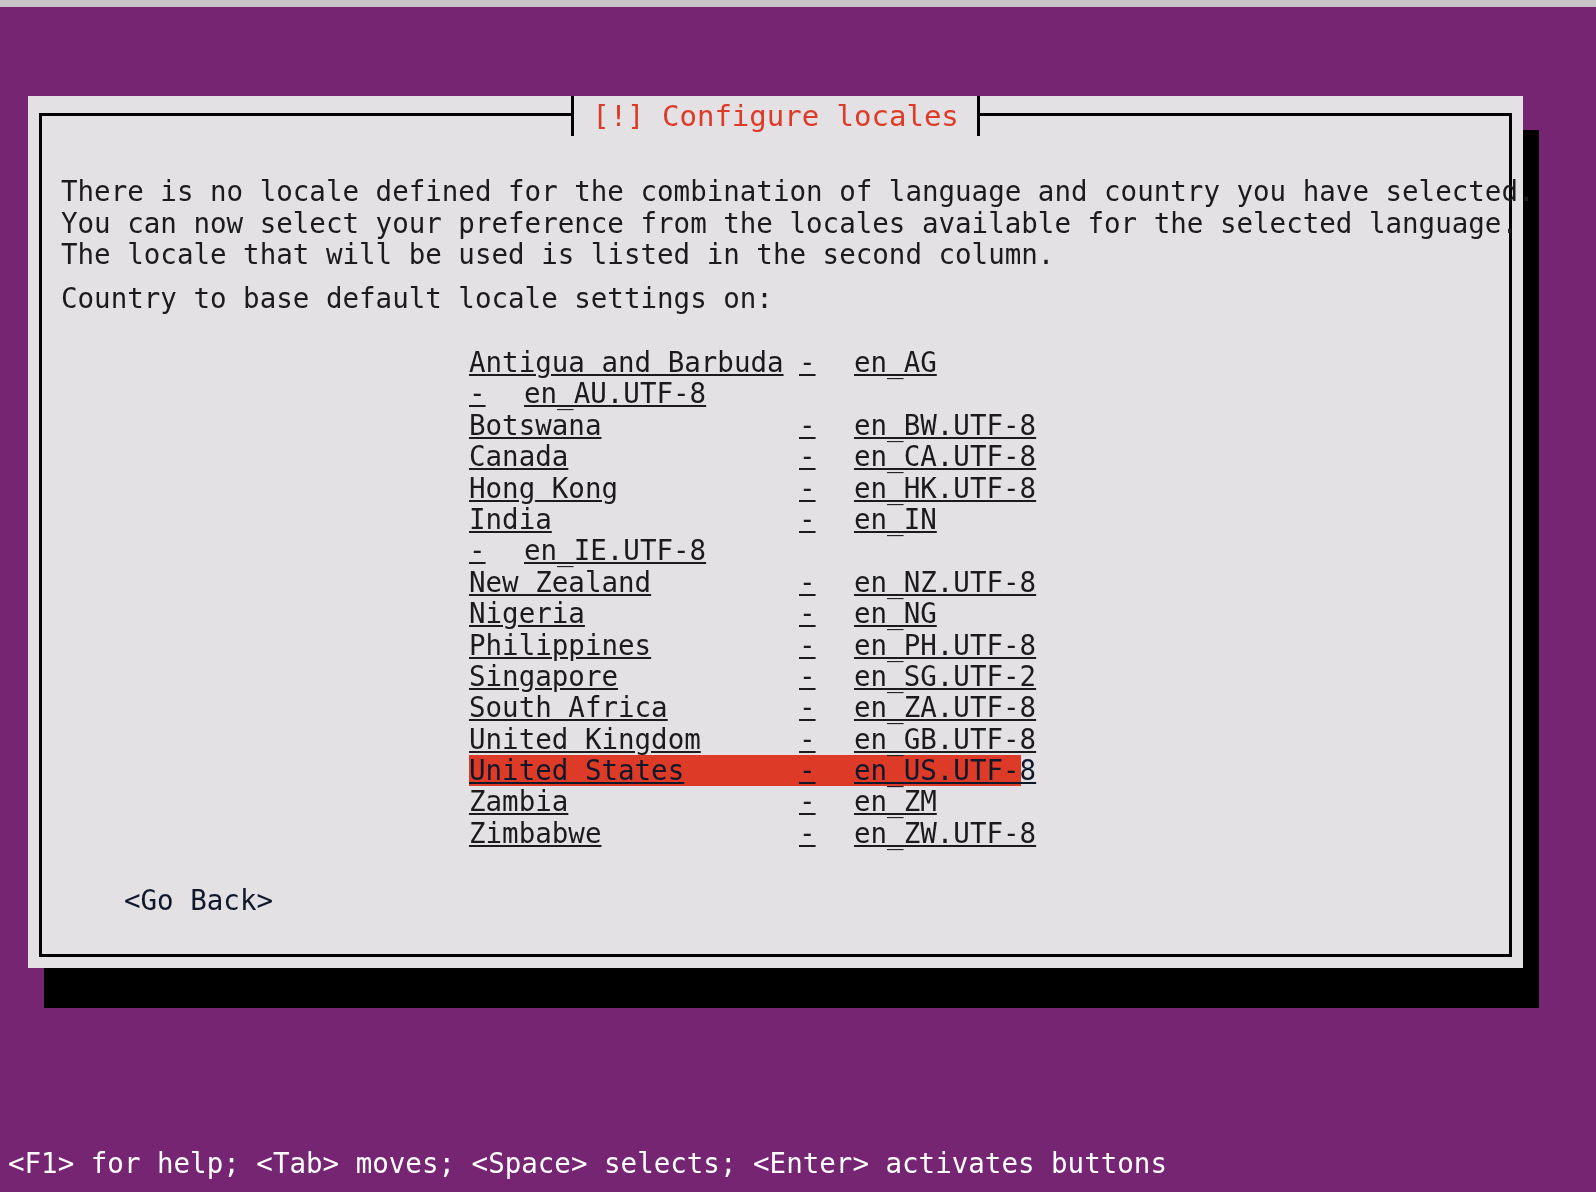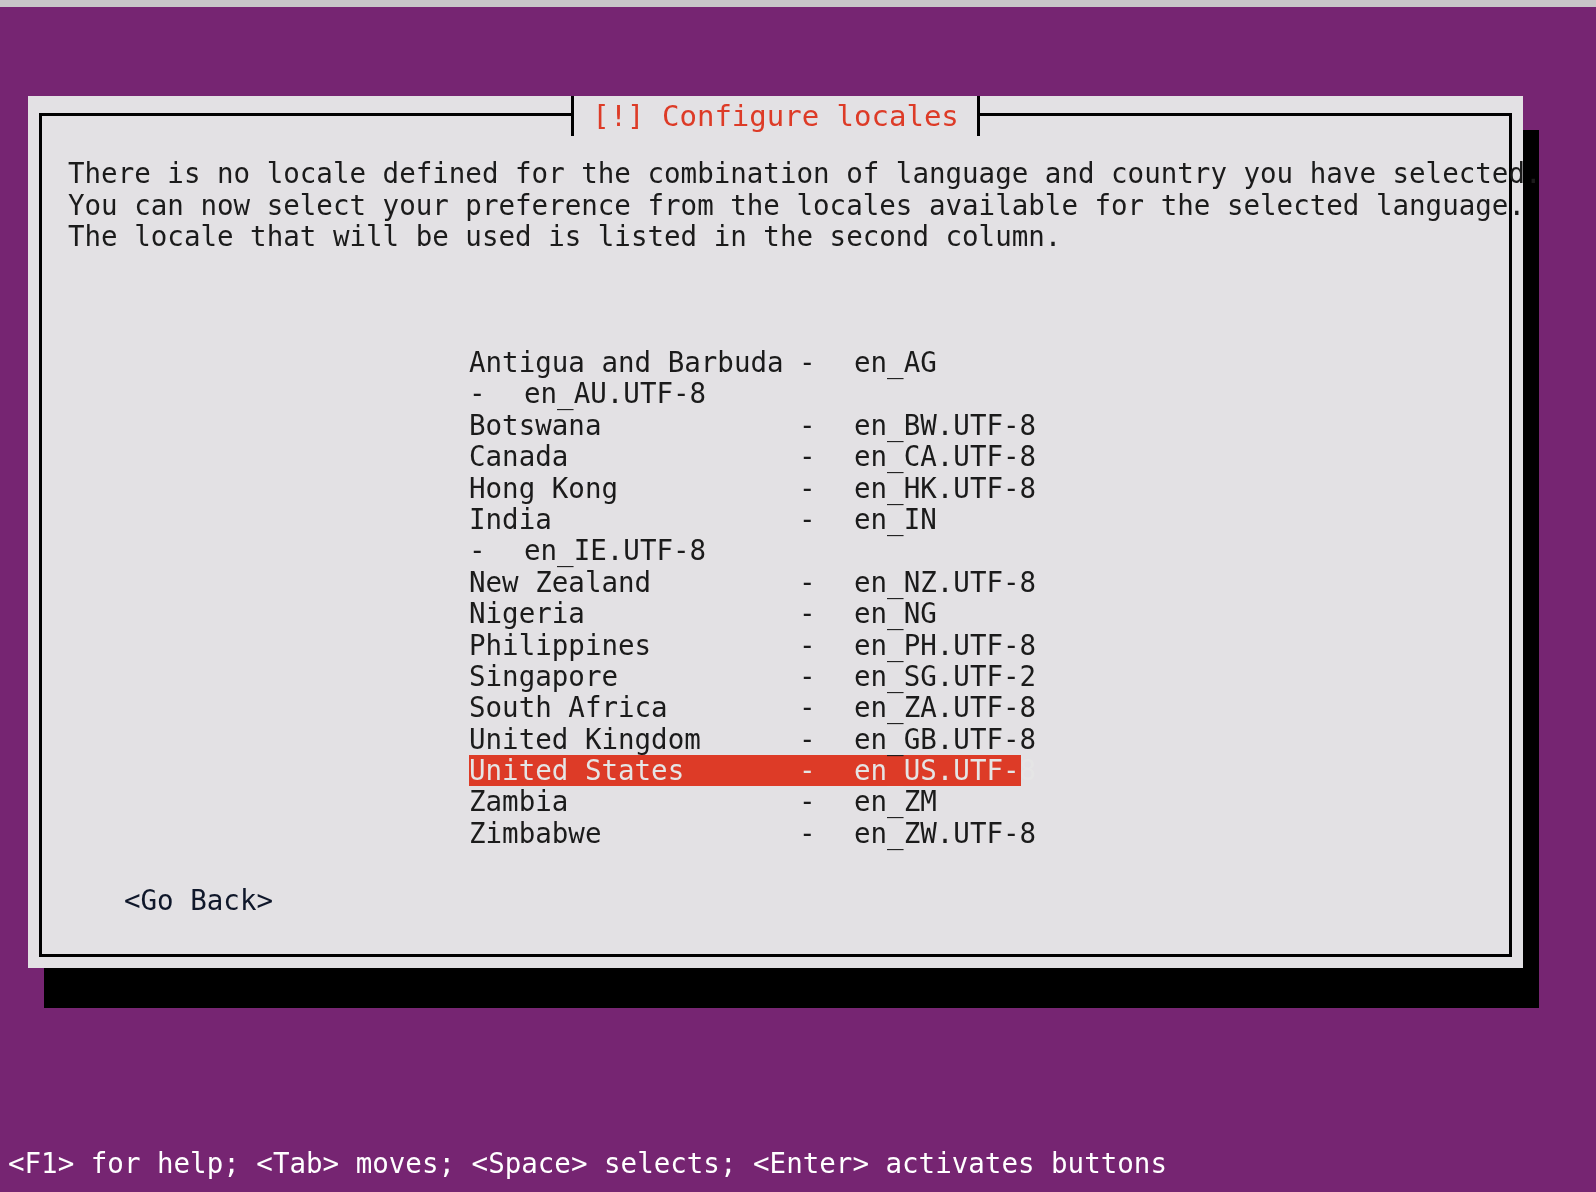--- a/index.html
+++ b/index.html
@@ -108,22 +108,21 @@
     position: absolute;
     color: #1b1b1b;
     font-size: 27.5px;
     line-height: 31.5px;
     white-space: pre;
     letter-spacing: 0px;
   }
 
   #intro-block {
     left: 33px;
-    top: 62px;
-    margin-left: 7px;
+    top: 80px;
   }
 
   #prompt-line {
     left: 33px;
     top: 187px;
   }
 
   
   #locale-list {
     position: absolute;
@@ -133,24 +132,25 @@
   }
   .locale-row {
     display: flex;
     align-items: center;
     height: 31.4px;
     white-space: pre;
     font-size: 27.5px;
     line-height: 31.4px;
     color: #1b1b1b;
     width: 552px;
+    text-decoration: underline;
   }
   .locale-row.selected {
     background: #dd3b27;
-    color: #e5e5e5;
+    color: #0f172a;
   }
   .row-country {
     width: 330px;
     flex: 0 0 330px;
     white-space: pre;
     overflow: hidden;
   }
   .row-dash {
     width: 55px;
     flex: 0 0 55px;
@@ -209,20 +209,21 @@
     </span>
     <span class="title-tick"></span>
   </div>
 
   <div id="dialog-body">
 
     <div class="body-text" id="intro-block">There is no locale defined for the combination of language and country you have selected.
 You can now select your preference from the locales available for the selected language.
 The locale that will be used is listed in the second column.</div>
 
+    <div class="body-text" id="prompt-line">Country to base default locale settings on:</div>
 
     <div id="locale-list">
         <div class="locale-row"><span class="row-country">Antigua and Barbuda</span><span class="row-dash">-</span><span class="row-locale">en_AG</span></div>
         <div class="locale-row"><span class="row-dash">-</span><span class="row-locale">en_AU.UTF-8</span></div>
         <div class="locale-row"><span class="row-country">Botswana</span><span class="row-dash">-</span><span class="row-locale">en_BW.UTF-8</span></div>
         <div class="locale-row"><span class="row-country">Canada</span><span class="row-dash">-</span><span class="row-locale">en_CA.UTF-8</span></div>
         <div class="locale-row"><span class="row-country">Hong Kong</span><span class="row-dash">-</span><span class="row-locale">en_HK.UTF-8</span></div>
         <div class="locale-row"><span class="row-country">India</span><span class="row-dash">-</span><span class="row-locale">en_IN</span></div>
         <div class="locale-row"><span class="row-dash">-</span><span class="row-locale">en_IE.UTF-8</span></div>
         <div class="locale-row"><span class="row-country">New Zealand</span><span class="row-dash">-</span><span class="row-locale">en_NZ.UTF-8</span></div>

